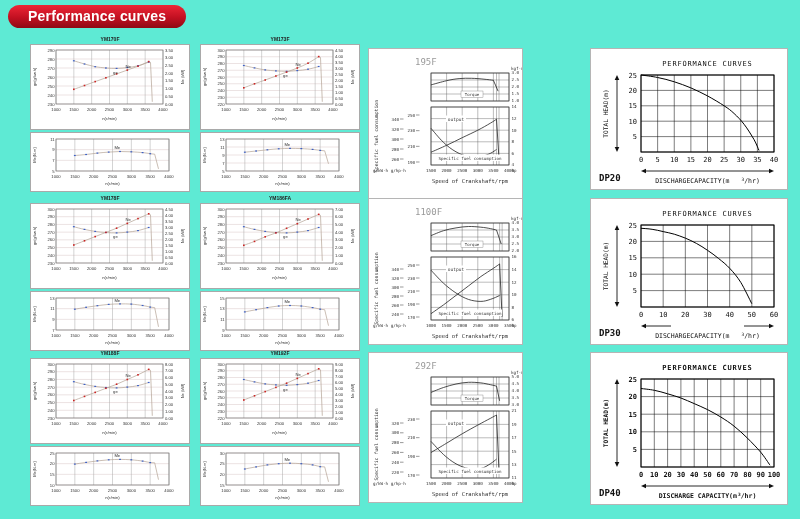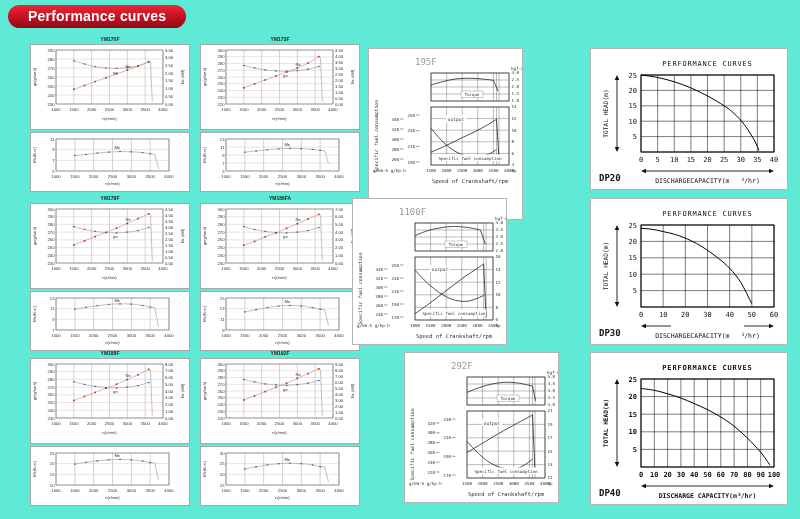--- a/index.html
+++ b/index.html
@@ -774,21 +774,21 @@
         <text x="77.6" y="123" font-size="4.2" text-anchor="middle" fill="#333">2000</text>
         <text x="93.2" y="123" font-size="4.2" text-anchor="middle" fill="#333">2500</text>
         <text x="108.8" y="123" font-size="4.2" text-anchor="middle" fill="#333">3000</text>
         <text x="124.4" y="123" font-size="4.2" text-anchor="middle" fill="#333">3500</text>
         <text x="140" y="123" font-size="4.2" text-anchor="middle" fill="#333">4000</text>
         <text x="4" y="123" font-size="4.2" fill="#333">g/kW·h g/hp·h</text>
         <text x="101" y="134" font-size="5.5" text-anchor="middle" fill="#333">Speed of Crankshaft/rpm</text>
         <text x="9" y="87" font-size="4.8" text-anchor="middle" fill="#333" transform="rotate(-90 9 87)">Specific fuel consumption</text>
       </svg>
     </div>
-  <div class="slot bordered" id="slot-7" style="left: 352px; top: 198px; width: 155px; height: 147px;">
+  <div class="slot bordered" id="slot-7" style="left: 368px; top: 198px; width: 155px; height: 147px;">
       <svg width="153" height="145" viewBox="0 0 153 145" class="mono">
         <text x="46" y="16" font-size="9" fill="#9a9a9a">1100F</text>
         <line x1="62" y1="24" x2="140" y2="24" stroke="#555" stroke-width="0.4"></line>
         <text x="142.5" y="25.4" font-size="4.2" fill="#333">4.0</text>
         <line x1="62" y1="31" x2="140" y2="31" stroke="#555" stroke-width="0.4"></line>
         <text x="142.5" y="32.4" font-size="4.2" fill="#333">3.5</text>
         <line x1="62" y1="38" x2="140" y2="38" stroke="#555" stroke-width="0.4"></line>
         <text x="142.5" y="39.4" font-size="4.2" fill="#333">3.0</text>
         <line x1="62" y1="45" x2="140" y2="45" stroke="#555" stroke-width="0.4"></line>
         <text x="142.5" y="46.4" font-size="4.2" fill="#333">2.5</text>
@@ -863,21 +863,21 @@
         <text x="77.6" y="128" font-size="4.2" text-anchor="middle" fill="#333">1500</text>
         <text x="93.2" y="128" font-size="4.2" text-anchor="middle" fill="#333">2000</text>
         <text x="108.8" y="128" font-size="4.2" text-anchor="middle" fill="#333">2500</text>
         <text x="124.4" y="128" font-size="4.2" text-anchor="middle" fill="#333">3000</text>
         <text x="140" y="128" font-size="4.2" text-anchor="middle" fill="#333">3500</text>
         <text x="4" y="128" font-size="4.2" fill="#333">g/kW·h g/hp·h</text>
         <text x="101" y="139" font-size="5.5" text-anchor="middle" fill="#333">Speed of Crankshaft/rpm</text>
         <text x="9" y="89.5" font-size="4.8" text-anchor="middle" fill="#333" transform="rotate(-90 9 89.5)">Specific fuel consumption</text>
       </svg>
     </div>
-  <div class="slot bordered" id="slot-8" style="left: 368px; top: 352px; width: 155px; height: 151px; margin-left: 36px;">
+  <div class="slot bordered" id="slot-8" style="left: 368px; top: 352px; width: 155px; height: 151px;">
       <svg width="153" height="149" viewBox="0 0 153 149" class="mono">
         <text x="46" y="16" font-size="9" fill="#9a9a9a">292F</text>
         <line x1="62" y1="24" x2="140" y2="24" stroke="#555" stroke-width="0.4"></line>
         <text x="142.5" y="25.4" font-size="4.2" fill="#333">5.0</text>
         <line x1="62" y1="31" x2="140" y2="31" stroke="#555" stroke-width="0.4"></line>
         <text x="142.5" y="32.4" font-size="4.2" fill="#333">4.5</text>
         <line x1="62" y1="38" x2="140" y2="38" stroke="#555" stroke-width="0.4"></line>
         <text x="142.5" y="39.4" font-size="4.2" fill="#333">4.0</text>
         <line x1="62" y1="45" x2="140" y2="45" stroke="#555" stroke-width="0.4"></line>
         <text x="142.5" y="46.4" font-size="4.2" fill="#333">3.5</text>

